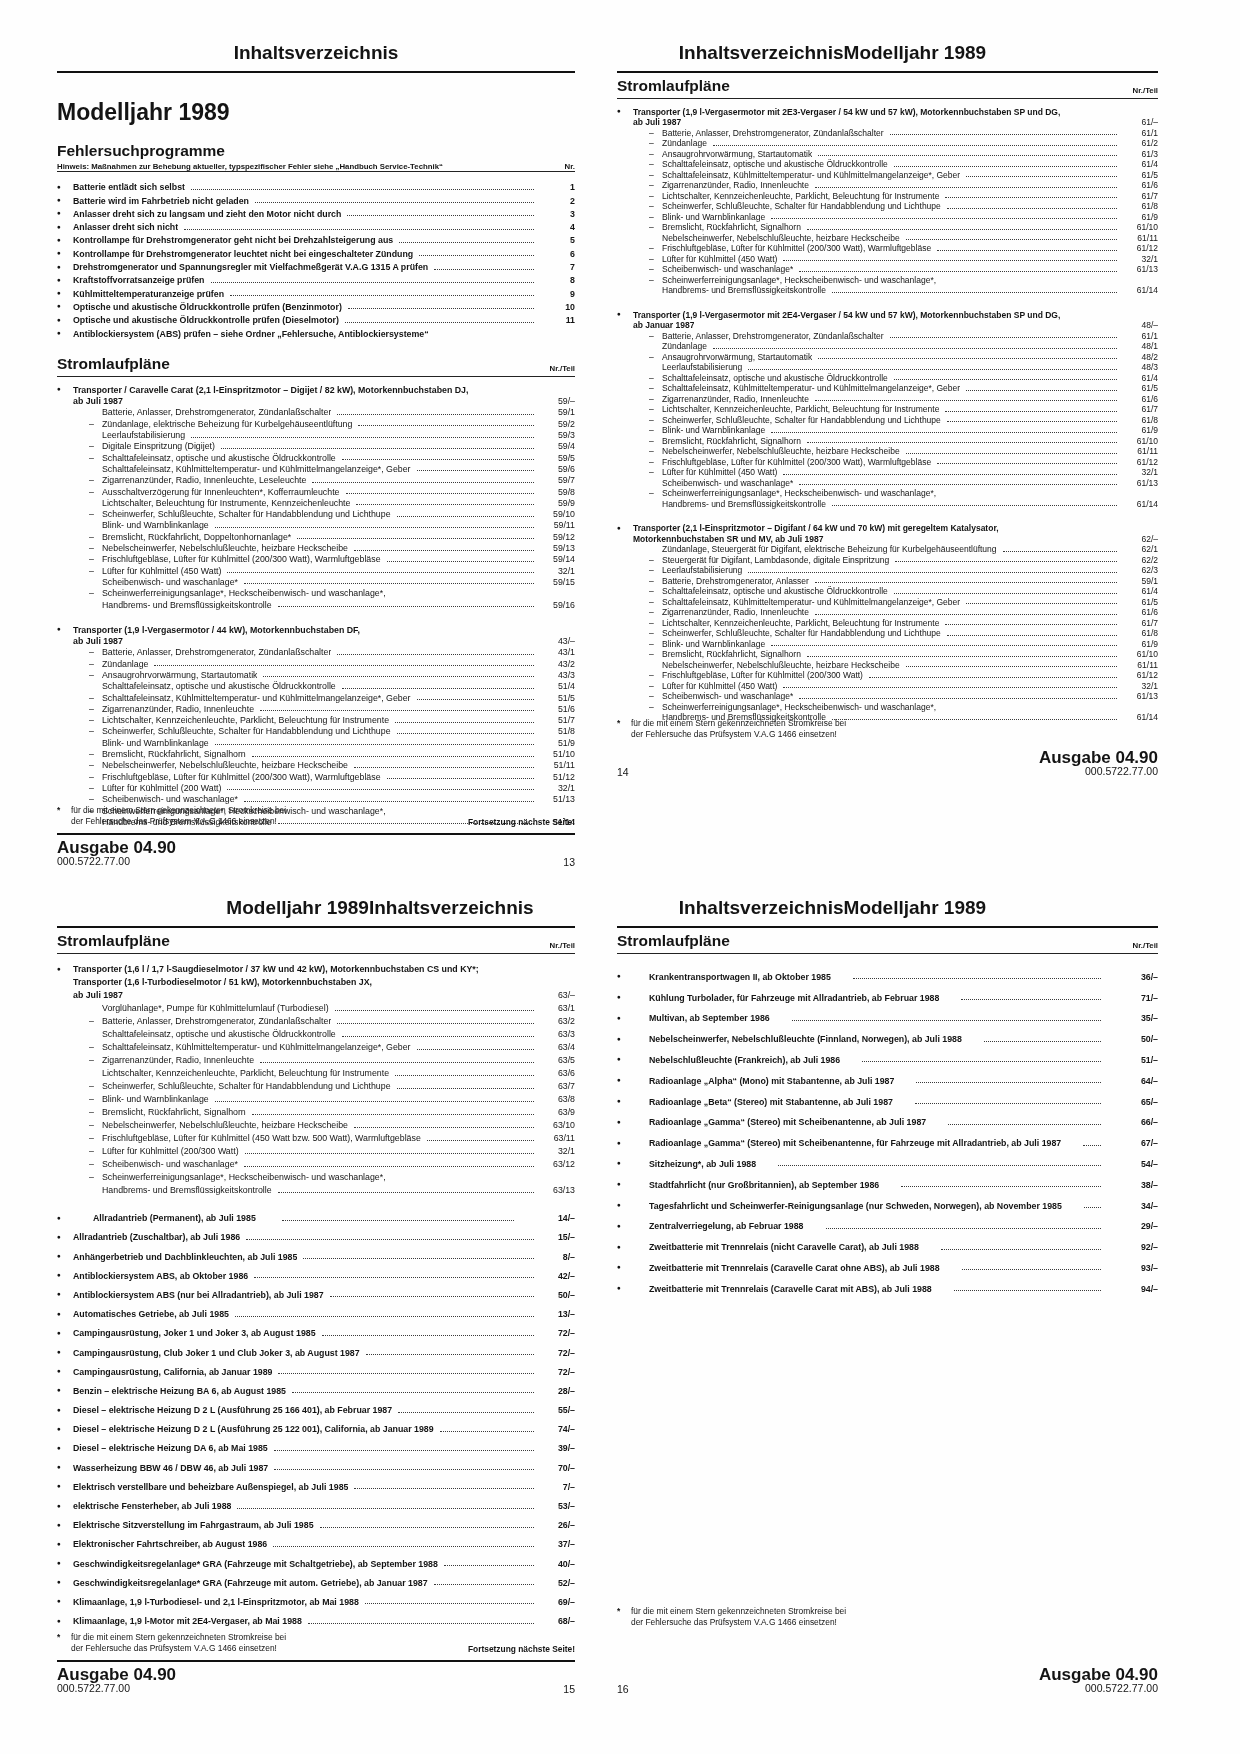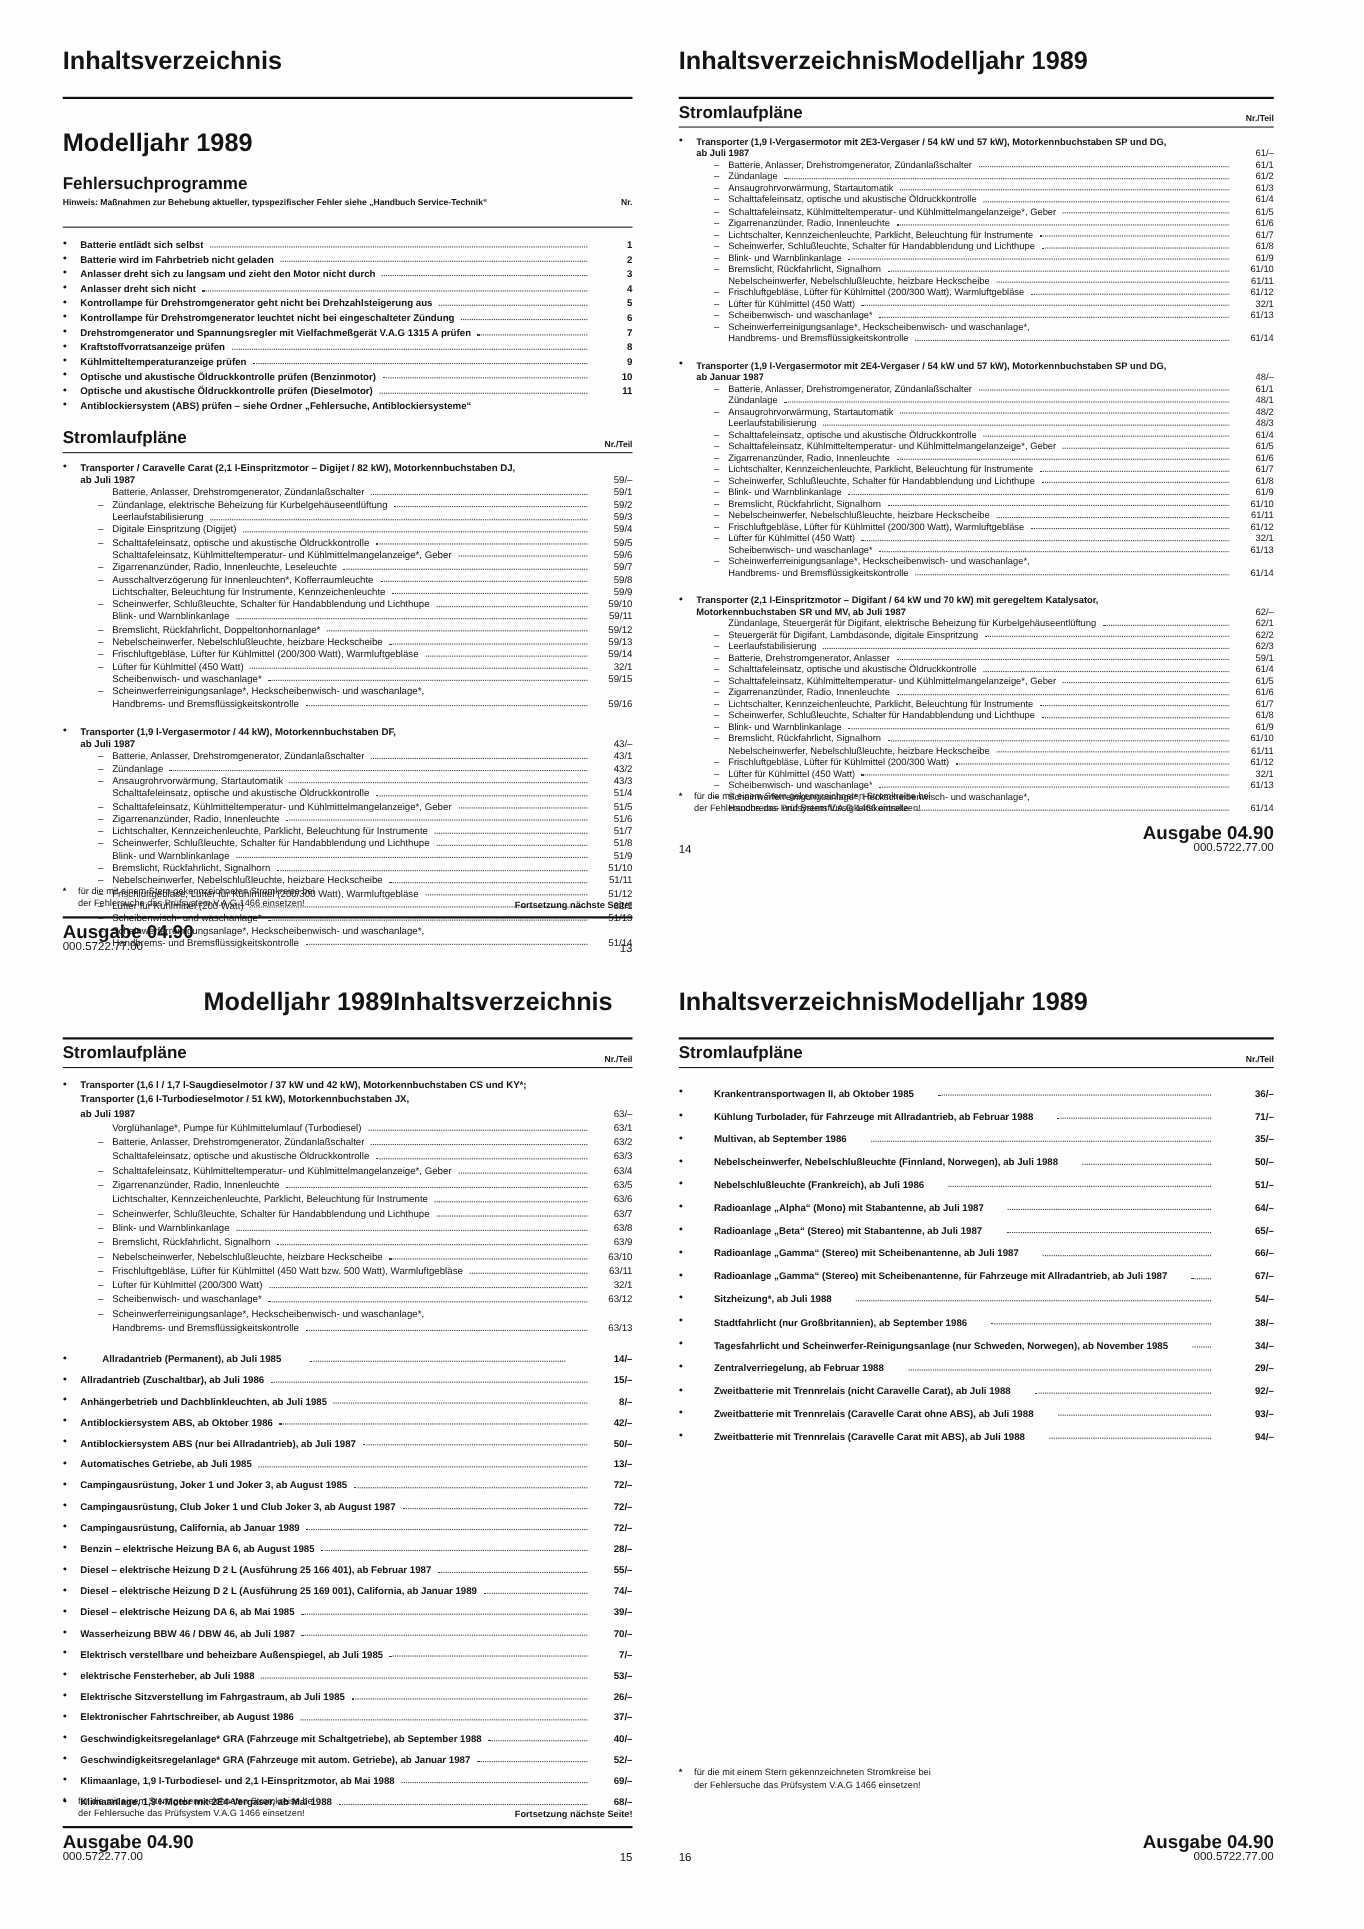--- a/index.html
+++ b/index.html
@@ -4,33 +4,33 @@
 <style>
   html,body{margin:0;padding:0;}
   body{width:1240px;height:1754px;position:relative;background:#fefefe;
        font-family:"Liberation Sans",sans-serif;color:#141414;}
   .page{position:absolute;}
   #p13{left:57px;top:42px;width:518px;height:826px;}
   #p14{left:617px;top:42px;width:541px;height:736px;}
   #p15{left:57px;top:897px;width:518px;height:798px;}
   #p16{left:617px;top:897px;width:541px;height:798px;}
 
-  .pghead{display:flex;justify-content:flex-start;align-items:flex-end;
-          border-bottom:2.2px solid #111;padding-bottom:19px;font-size:23px;font-weight:700;}
+  .pghead{display:flex;justify-content:center;align-items:flex-end;
+          border-bottom:2.2px solid #111;padding-bottom:7px;font-size:19px;font-weight:700;}
   .pghead .hr-shift{padding-right:110px;}
   .pghead .hl-shift{padding-left:128px;}
   .doctitle{font-size:23px;font-weight:700;margin:26px 0 16px 0;}
 
   .sec{margin-top:4px;}
   .sec + .sec{margin-top:16px;}
   .h2{font-size:15.5px;font-weight:700;}
   .sechead{display:flex;justify-content:space-between;align-items:flex-end;
            border-bottom:1.5px solid #222;padding-bottom:3px;}
   .noterow{display:flex;justify-content:space-between;align-items:flex-end;
-           border-bottom:1.5px solid #222;padding-bottom:18px;margin-top:2px;
+           border-bottom:1.5px solid #222;padding-bottom:0;margin-top:2px;
            font-size:7.8px;font-weight:700;}
   .collab{font-size:7.8px;font-weight:700;}
 
   .items{font-size:8.8px;margin-top:7px;}
   #p14 .items{font-size:8.5px;}
   .r{display:flex;align-items:flex-end;height:var(--rh,13px);}
   .txt{white-space:nowrap;flex-shrink:1;min-width:0;overflow:hidden;}
   .bold{font-weight:700;}
   .bul{width:16px;flex:none;font-size:6.5px;padding-bottom:2.5px;}
   .dash{width:13px;flex:none;}
@@ -1127,21 +1127,21 @@
           <span class="num bold">28/–</span>
         </div>
         <div class="r rB">
           <span class="bul">●</span>
           <span class="txt bold">Diesel – elektrische Heizung D 2 L (Ausführung 25 166 401), ab Februar 1987</span>
           <span class="lead"></span>
           <span class="num bold">55/–</span>
         </div>
         <div class="r rB">
           <span class="bul">●</span>
-          <span class="txt bold">Diesel – elektrische Heizung D 2 L (Ausführung 25 169 001), California, ab Januar 1989</span>
+          <span class="txt bold">Diesel – elektrische Heizung D 2 L (Ausführung 25 122 001), California, ab Januar 1989</span>
           <span class="lead"></span>
           <span class="num bold">74/–</span>
         </div>
         <div class="r rB">
           <span class="bul">●</span>
           <span class="txt bold">Diesel – elektrische Heizung DA 6, ab Mai 1985</span>
           <span class="lead"></span>
           <span class="num bold">39/–</span>
         </div>
         <div class="r rB">

